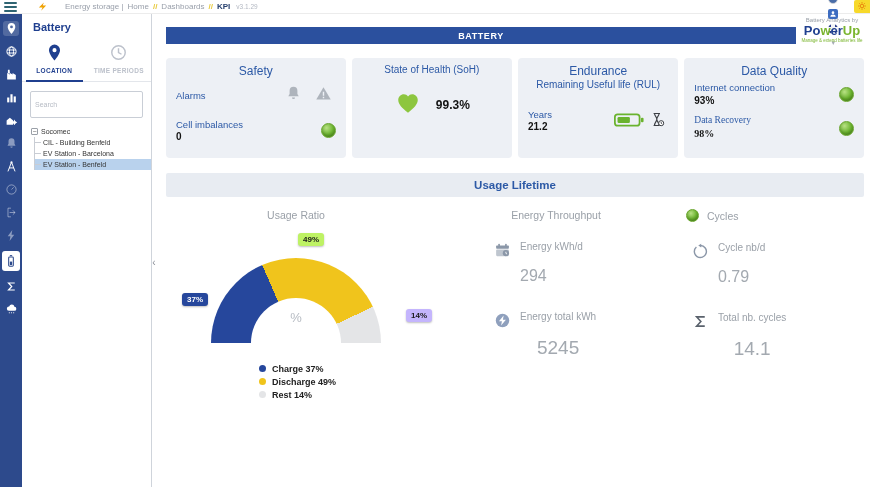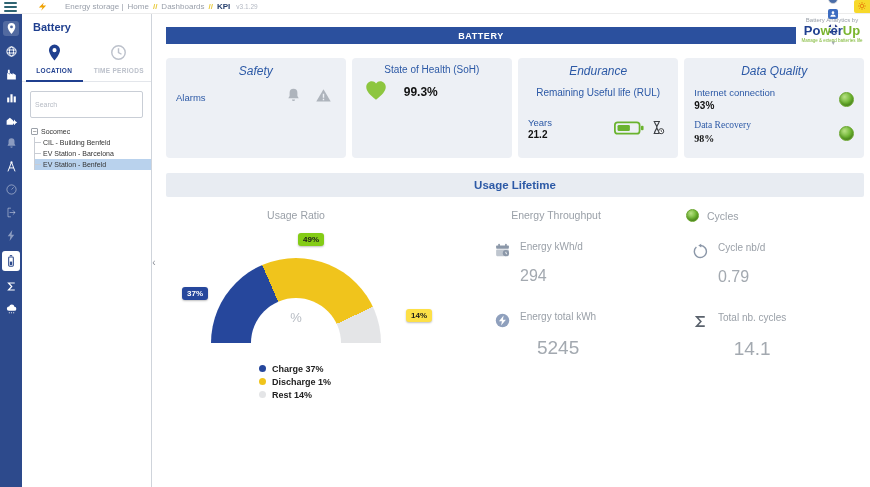--- a/index.html
+++ b/index.html
@@ -75,53 +75,53 @@
   .band { flex:1; height:17px; background:#2b509e; color:#fff; font-weight:700; font-size:9px; letter-spacing:.6px; display:flex; align-items:center; justify-content:center; }
   .brand { width:64px; text-align:center; margin-top:-10px; line-height:1.15; }
   .brand-pre { font-size:6px; color:#9aa0a8; }
   .brand-name { font-size:13px; font-weight:700; color:#1f3f8f; line-height:1.1; }
   .brand-name .green { color:#7ab52e; }
   .brand-tag { font-size:4.5px; color:#7ab52e; }
 
   .cards { display:flex; gap:6px; margin-top:14px; }
   .card { background:#edf0f5; border-radius:4px; height:100px; padding:6px 10px; }
   .card-s { flex:181; } .card-p { flex:159; } .card-e { flex:159; } .card-d { flex:181; }
-  .card-title { text-align:center; color:#2c59a6; font-size:12px; margin-bottom:9px;font-style:italic; }
+  .card-title { text-align:center; color:#2c59a6; font-size:12px; margin-bottom:1px; }
   .card-sub { text-align:center; color:#2c59a6; font-size:10px; }
   .blue-label { color:#2c59a6; font-size:9.5px; }
   .bold-val { color:#121212; font-weight:700; font-size:10px; margin-top:1px; }
   .srow { display:flex; align-items:center; justify-content:space-between; }
   .srow.alarms { margin-top:7px; }
   .srow.cells { margin-top:13px; }
   .gray-icons { display:flex; gap:13px; padding-right:4px; color:#aeb4bc; }
   .gray-icons svg { width:17px; height:17px; }
   .led { width:15px; height:15px; border-radius:50%; background:radial-gradient(circle at 35% 30%, #b8e184, #6ab32e 55%, #4f8d20 92%); border:1.5px solid #67a32a; box-shadow:inset 0 -2px 3px rgba(0,0,0,.18); flex-shrink:0; }
   .led.small { width:13px; height:13px; }
-  .perf-body { display:flex; align-items:center; gap:14px; margin-top:2px; }
+  .perf-body { display:flex; align-items:center; justify-content:center; gap:14px; margin-top:15px; }
   .heart-icon svg { width:28px; height:26px; }
   .soh-val { color:#121212; font-weight:700; font-size:12px; }
   .endu-body { display:flex; align-items:flex-end; justify-content:space-between; margin-top:19px; }
   .endu-icons { display:flex; align-items:center; gap:5px; padding-right:2px; }
   .endu-icons .batt svg { width:30px; height:16px; }
   .endu-icons .hour svg { width:17px; height:17px; }
   .dqrow { display:flex; align-items:center; justify-content:space-between; margin-top:4px; }
   .dqrow .txt { line-height:1.25; }
 
   .section-band { margin-top:15px; height:24px; background:#e8ecf2; color:#2c59a6; font-weight:700; font-size:11.5px; display:flex; align-items:center; justify-content:center; border-radius:2px; }
 
   .usage-grid { display:flex; margin-top:12px; }
   .gauge-col { width:300px; position:relative; height:230px; }
   .muted-title { color:#9aa0a8; font-size:10.5px; }
   .gauge-title { width:170px; margin-left:45px; text-align:center; }
   .gauge { position:absolute; top:49px; left:45px; width:170px; height:85px; overflow:hidden; }
   .gauge-ring { position:absolute; top:0; left:0; width:170px; height:170px; border-radius:50%; }
   .gauge-hole { position:absolute; top:40px; left:40px; width:90px; height:90px; border-radius:50%; background:#fff; }
   .center-label { position:absolute; left:0; right:0; top:52px; text-align:center; color:#b7bcc3; font-size:13px; }
   .callout { position:absolute; border-radius:3px; padding:2px 5px; font-size:8px; font-weight:700; box-shadow:0 1px 2px rgba(0,0,0,.25); }
-  .co-0 { left:16px; top:78px; }
+  .co-0 { left:16px; top:84px; }
   .co-1 { left:132px; top:24px; }
   .co-2 { left:240px; top:100px; }
   .legend { position:absolute; left:93px; top:153px; }
   .legend-item { display:flex; align-items:center; gap:6px; height:13px; cursor:pointer; }
   .legend-dot { width:7px; height:7px; border-radius:50%; flex-shrink:0; }
   .legend-text { font-size:9px; font-weight:700; color:#222; }
 
   .energy-col { width:220px; }
   .energy-col .col-title { width:180px; text-align:center; }
   .metric { display:flex; gap:9px; padding-left:28px; }
@@ -343,20 +343,27 @@
               <span><svg viewBox="0 0 24 24">
                     <path fill="currentColor" d="M12 2.5A5.5 5.5 0 0 0 6.5 8v4.6L4.6 16h14.8l-1.9-3.4V8A5.5 5.5 0 0 0 12 2.5z"></path>
                     <path fill="currentColor" d="M9.8 17.5a2.2 2.2 0 0 0 4.4 0z"></path>
                   </svg></span>
               <span><svg viewBox="0 0 24 24">
                     <path fill="currentColor" d="M12 3 1.8 20.5h20.4z"></path>
                     <path fill="#edf0f5" d="M11 9.5h2v5.5h-2zM11 16.6h2v2h-2z"></path>
                   </svg></span>
             </span>
           </div>
+          <div class="srow cells">
+            <span class="txt">
+              <div class="blue-label">Cell imbalances</div>
+              <div class="bold-val">0</div>
+            </span>
+            <span class="led"></span>
+          </div>
         </div>
 
         <div class="card card-p">
           <div class="card-sub">State of Health (SoH)</div>
           <div class="perf-body">
             <span class="heart-icon"><svg viewBox="0 0 24 24">
                   <path fill="#8dc63f" d="M12 21C6.4 16.6 3 13 3 9.2 3 6.3 5.3 4 8.2 4c1.5 0 3 .7 3.8 1.9A4.8 4.8 0 0 1 15.8 4C18.7 4 21 6.3 21 9.2c0 3.8-3.4 7.4-9 11.8z"></path>
                 </svg></span>
             <span class="soh-val">99.3%</span>
           </div>
@@ -405,36 +412,36 @@
           </div>
         </div>
       </div>
 
       <div class="section-band">Usage Lifetime</div>
 
       <div class="usage-grid">
 
         <div class="gauge-col">
           <div class="muted-title gauge-title">Usage Ratio</div>
-          <span class="callout co-1" id="co1" style="background: #84cc16; color: rgb(26, 26, 26);">49%</span>
+          <span class="callout co-1" id="co1" style="background: #bef264; color: rgb(26, 26, 26);">49%</span>
           <span class="callout co-0" id="co0" style="background: rgb(38, 71, 156); color: rgb(255, 255, 255);">37%</span>
-          <span class="callout co-2" id="co2" style="background: #fde047; color: rgb(26, 26, 26);">14%</span>
+          <span class="callout co-2" id="co2" style="background: #c4b5fd; color: rgb(26, 26, 26);">14%</span>
           <div class="gauge">
             <div class="gauge-ring" id="gauge-ring" style="background: conic-gradient(from 270deg, rgb(38, 71, 156) 0deg, rgb(38, 71, 156) 66.6deg, rgb(240, 196, 28) 66.6deg, rgb(240, 196, 28) 154.8deg, rgb(228, 229, 231) 154.8deg, rgb(228, 229, 231) 180deg, transparent 180deg, transparent 360deg);"></div>
             <div class="gauge-hole"></div>
             <div class="center-label">%</div>
           </div>
           <div class="legend" id="gauge-legend">
               <div class="legend-item">
                 <span class="legend-dot" style="background: rgb(38, 71, 156);"></span>
                 <span class="legend-text">Charge 37%</span>
               </div>
               <div class="legend-item">
                 <span class="legend-dot" style="background: rgb(240, 196, 28);"></span>
-                <span class="legend-text">Discharge 1%</span>
+                <span class="legend-text">Discharge 49%</span>
               </div>
               <div class="legend-item">
                 <span class="legend-dot" style="background: rgb(228, 229, 231);"></span>
                 <span class="legend-text">Rest 14%</span>
               </div>
             </div>
         </div>
 
         <div class="energy-col">
           <div class="muted-title col-title">Energy Throughput</div>

